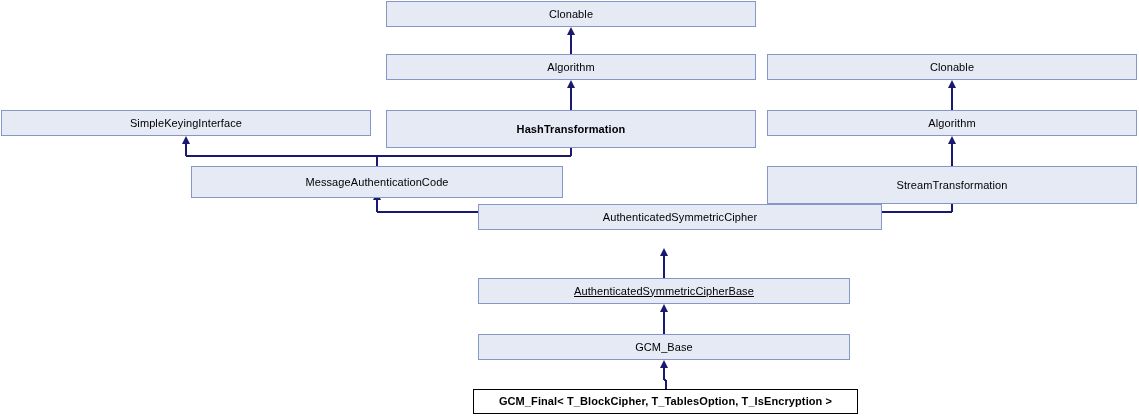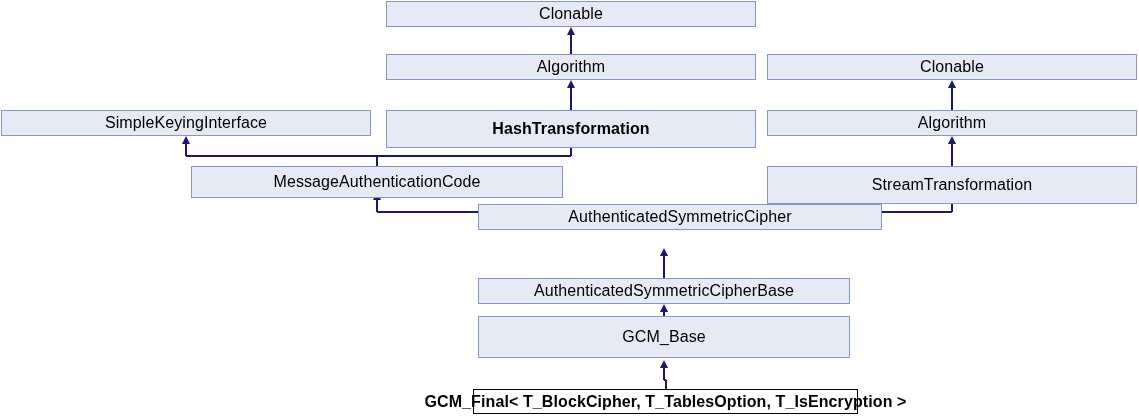--- a/index.html
+++ b/index.html
@@ -26,21 +26,21 @@
     pointer-events: none;
   }
   .node {
     position: absolute;
     box-sizing: border-box;
     display: flex;
     align-items: center;
     justify-content: center;
     background: #e6eaf5;
     border: 1px solid #8596c8;
-    font-size: 16px;
+    font-size: 11px;
     color: #000000;
     line-height: 1;
     letter-spacing: 0.1px;
     white-space: nowrap;
     z-index: 2;
   }
   .node.leaf {
     background: #ffffff;
     border: 1px solid #000000;
     font-weight: bold;
@@ -104,22 +104,22 @@
     </div>
     <div class="node" style="left: 191px; top: 166px; width: 372px; height: 32px;">
       <span class="node-label">MessageAuthenticationCode</span>
     </div>
     <div class="node" style="left: 767px; top: 166px; width: 370px; height: 38px;">
       <span class="node-label">StreamTransformation</span>
     </div>
     <div class="node" style="left: 478px; top: 204px; width: 404px; height: 26px;">
       <span class="node-label">AuthenticatedSymmetricCipher</span>
     </div>
-    <div class="node" style="left: 478px; top: 278px; width: 372px; height: 26px;">
+    <div class="node" style="left: 478px; top: 278px; width: 372px; height: 26px; text-decoration: underline;">
       <span class="node-label">AuthenticatedSymmetricCipherBase</span>
     </div>
-    <div class="node" style="left: 478px; top: 316px; width: 372px; height: 42px;">
+    <div class="node" style="left: 478px; top: 334px; width: 372px; height: 26px;">
       <span class="node-label">GCM_Base</span>
     </div>
     <div class="node leaf" style="left: 473px; top: 389px; width: 385px; height: 25px;">
       <span class="node-label">GCM_Final&lt; T_BlockCipher, T_TablesOption, T_IsEncryption &gt;</span>
     </div>
   </div>
 
 </body></html>

